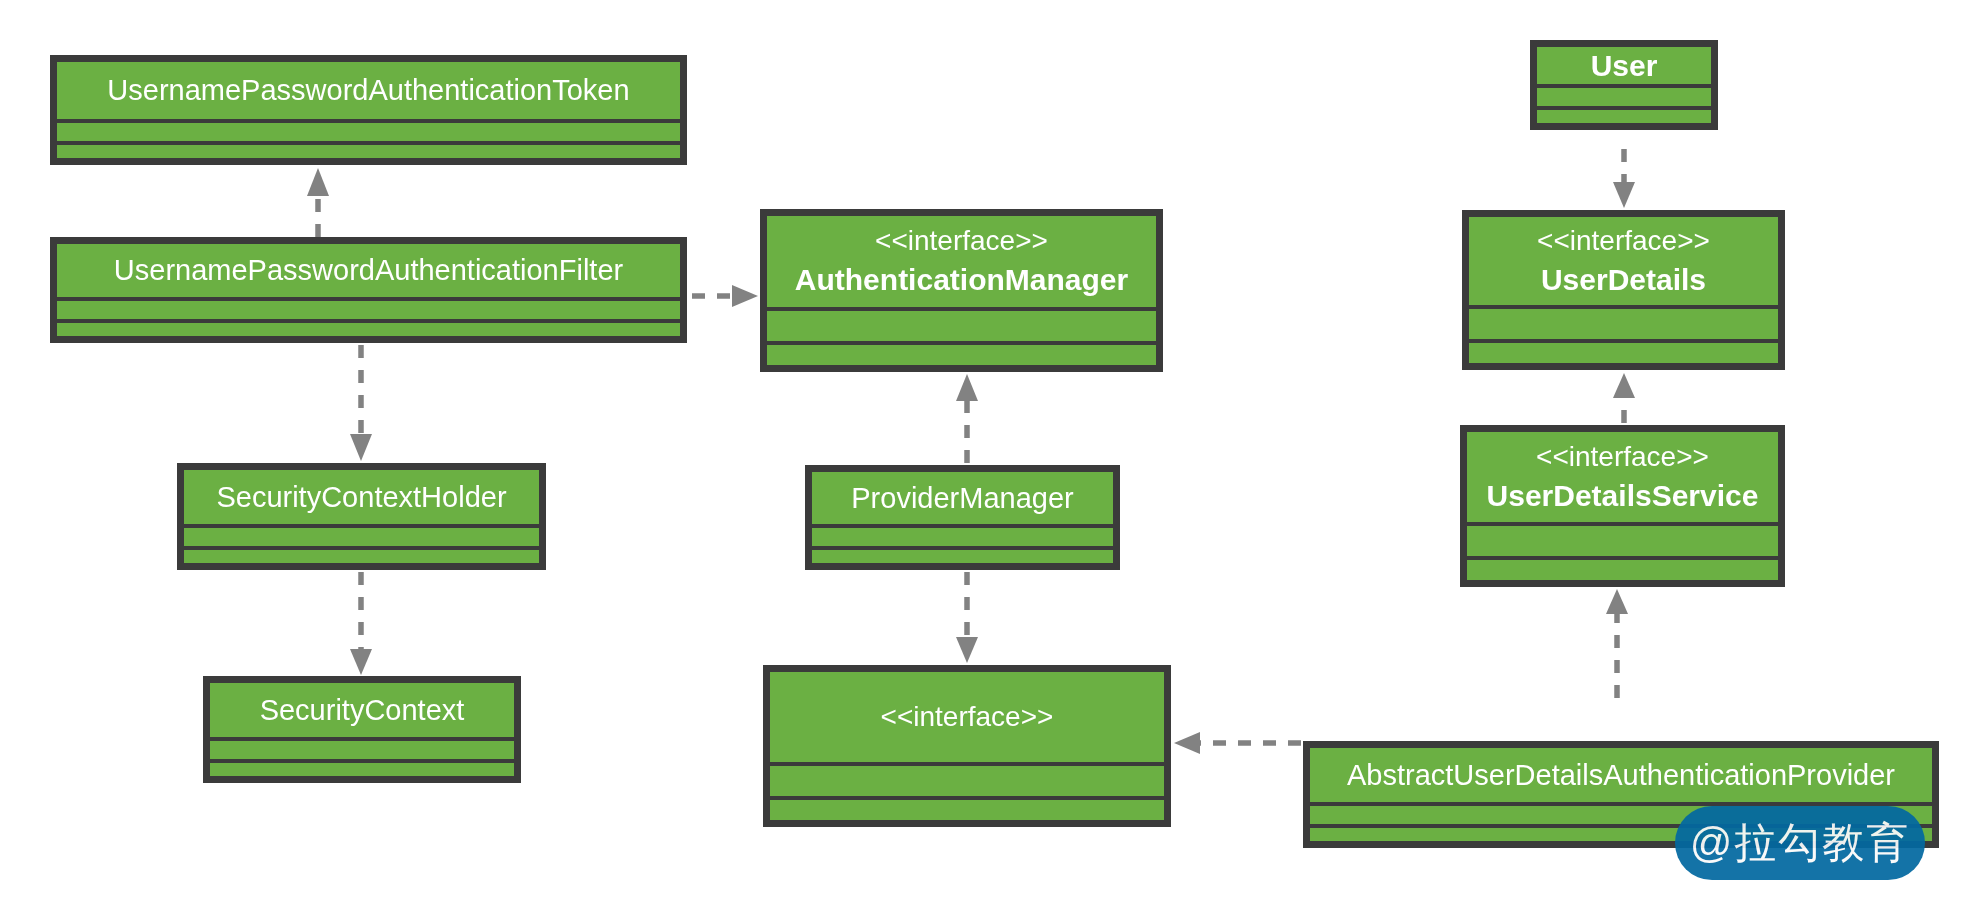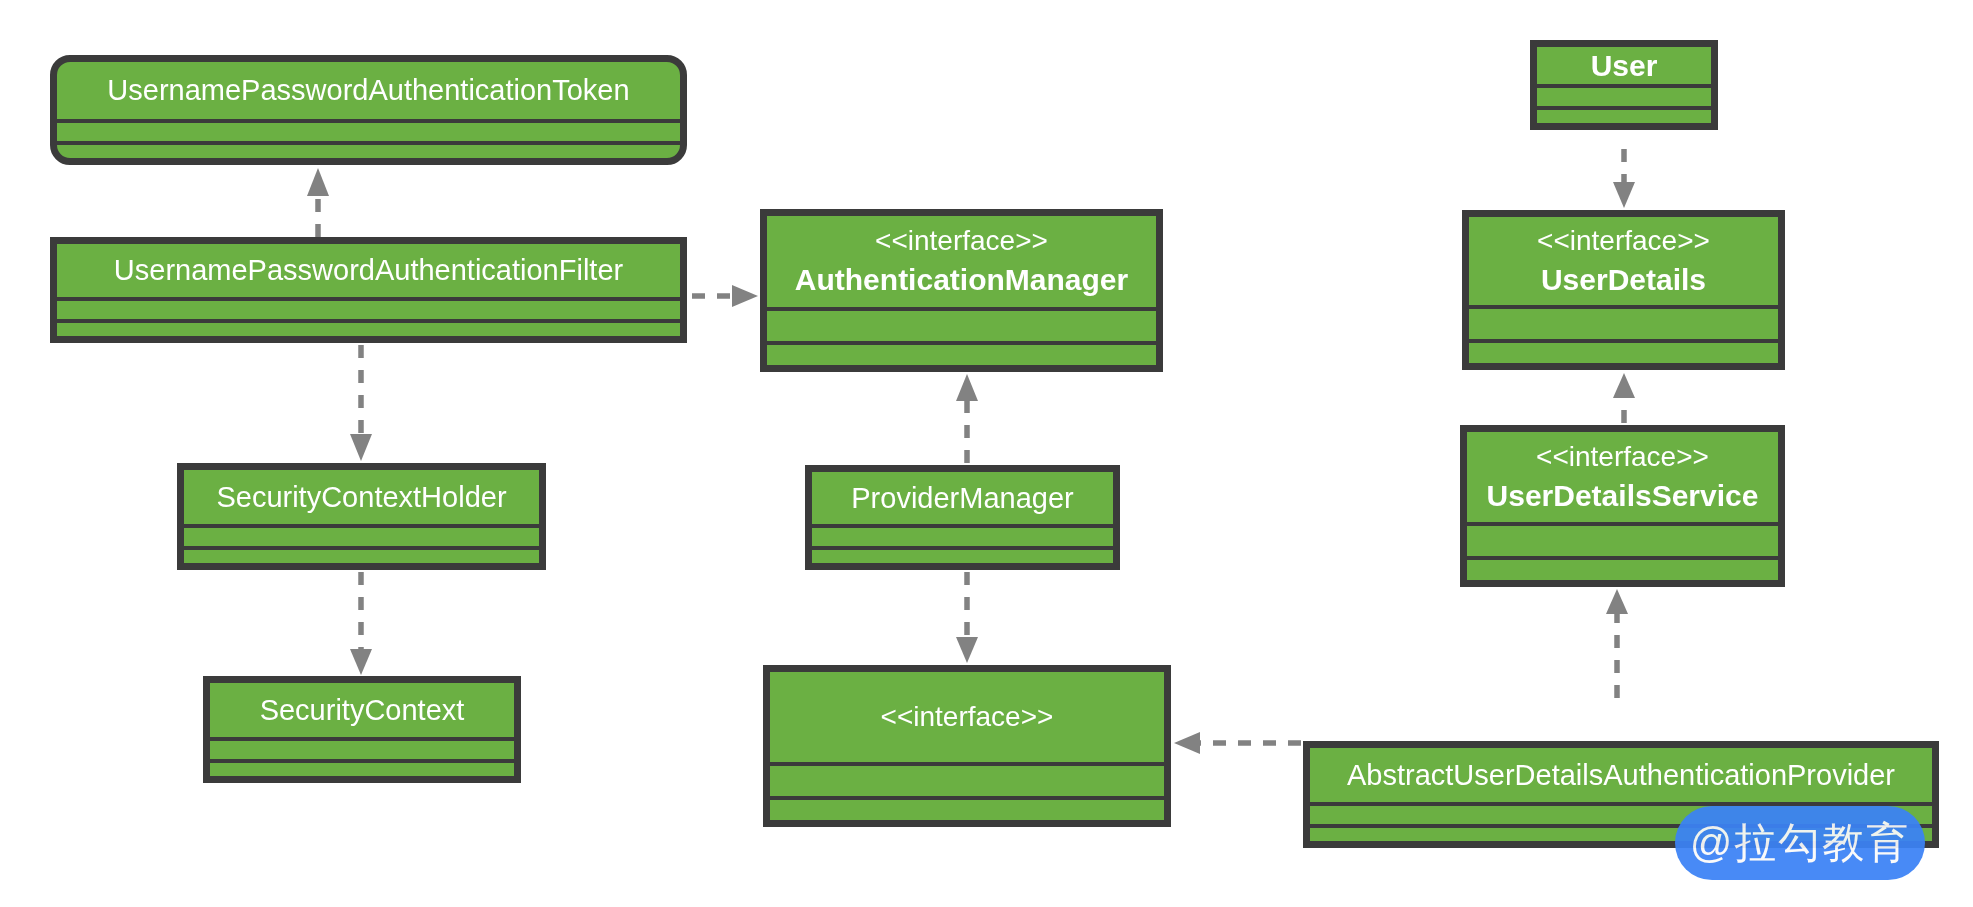--- a/index.html
+++ b/index.html
@@ -51,21 +51,21 @@
     stroke: #828282;
     stroke-width: 5.5;
     stroke-dasharray: 13 12;
   }
   #arrow-layer polygon { fill: #828282; }
   
   .watermark {
     position: absolute;
     left: 1675px; top: 806px;
     width: 250px; height: 74px;
-    background: #3b82f6;
+    background: #0369a1;
     opacity: 0.93;
     border-radius: 38px;
     display: flex;
     align-items: center;
     justify-content: center;
     color: #fafafa;
     font-size: 42px;
     letter-spacing: 2px;
   }
 </style>
@@ -110,21 +110,21 @@
     <g>
       <line x1="1624" y1="423" x2="1624" y2="398"></line>
       <polygon points="1624,373 1613,398 1635,398"></polygon>
     </g>
     <g>
       <line x1="1624" y1="149" x2="1624" y2="182"></line>
       <polygon points="1624,208 1613,182 1635,182"></polygon>
     </g>
   </svg>
 
-  <div class="box" style="left:50px; top:55px; width:637px; height:110px;border-radius:20px;">
+  <div class="box" style="left:50px; top:55px; width:637px; height:110px;">
     <div class="name-sec">UsernamePasswordAuthenticationToken</div>
     <div class="row"></div>
     <div class="row r2"></div>
   </div>
 
   <div class="box" style="left:50px; top:237px; width:637px; height:106px;">
     <div class="name-sec">UsernamePasswordAuthenticationFilter</div>
     <div class="row"></div>
     <div class="row r2"></div>
   </div>

